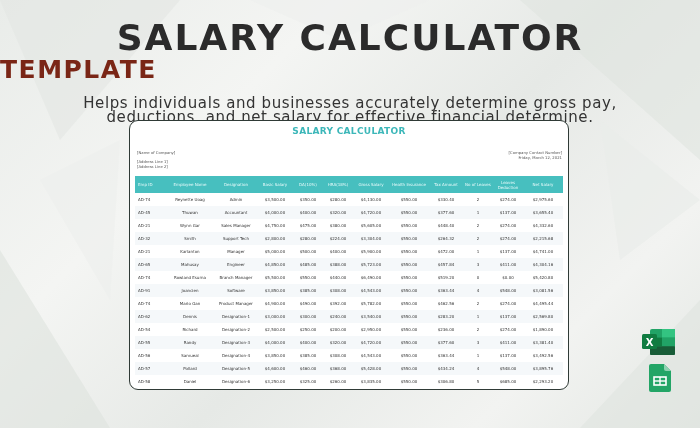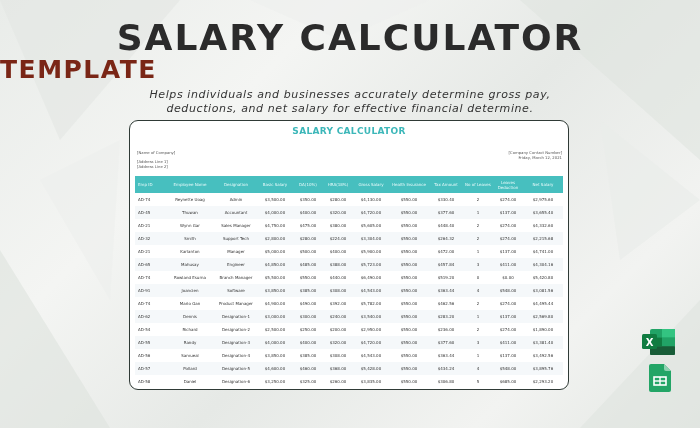--- a/index.html
+++ b/index.html
@@ -12,22 +12,22 @@
   .title {
     position: absolute; left: 0; width: 700px; top: 18px; text-align: center;
     font-family: "DejaVu Sans", sans-serif; font-weight: bold; font-size: 36px;
     letter-spacing: 2px; color: #2b2b2b; line-height: 40px;
   }
   .subtitle {
     position: absolute; left: 0; width: 700px; top: 56px; text-align: left;
     font-weight: bold; font-size: 25px; letter-spacing: 1.5px; color: #7a2616; line-height: 28px;
   }
   .desc {
-    position: absolute; left: 0; width: 700px; top: 88px; text-align: center;
-    font-size: 11px; letter-spacing: 0.6px; color: #333; line-height: 14px; font-style: italic;
+    position: absolute; left: 0; width: 700px; top: 96px; text-align: center;
+    font-size: 15px; letter-spacing: 0.6px; color: #333; line-height: 14px;
   }
   .card {
     position: absolute; left: 129px; top: 120px; width: 440px; height: 270px;
     background: #fff; border: 1.5px solid #2f3a36; border-radius: 9px; box-sizing: border-box;
     overflow: hidden;
   }
   .card-title {
     position: absolute; top: 5px; left: 0; width: 100%; text-align: center;
     color: #3cb7b9; font-weight: bold; font-size: 9px; letter-spacing: 0.3px;
   }

